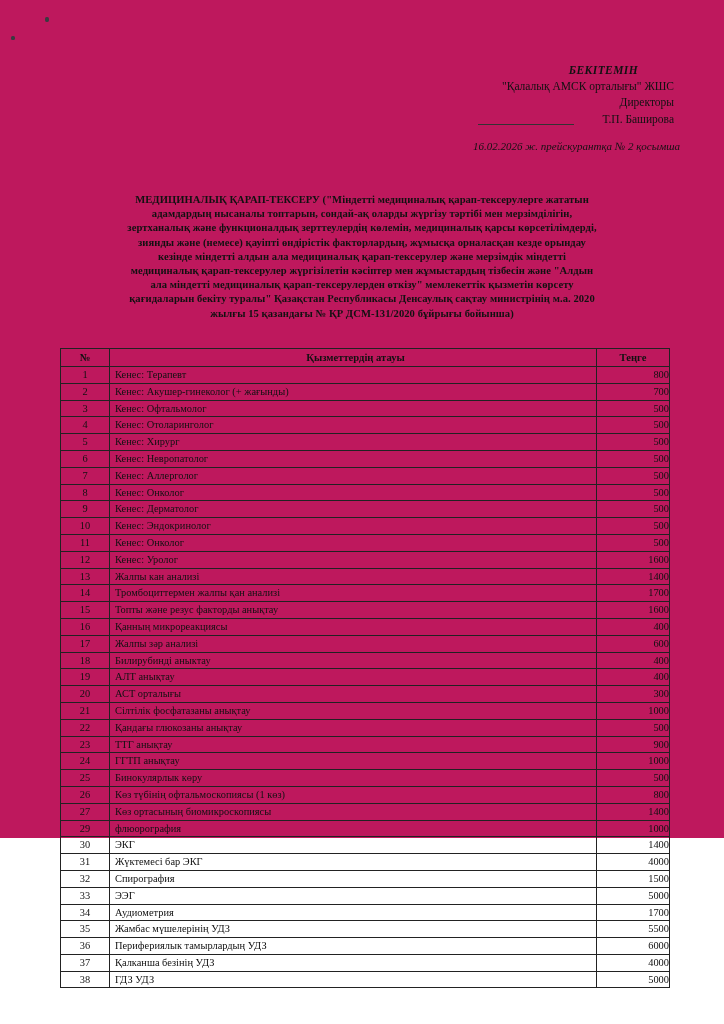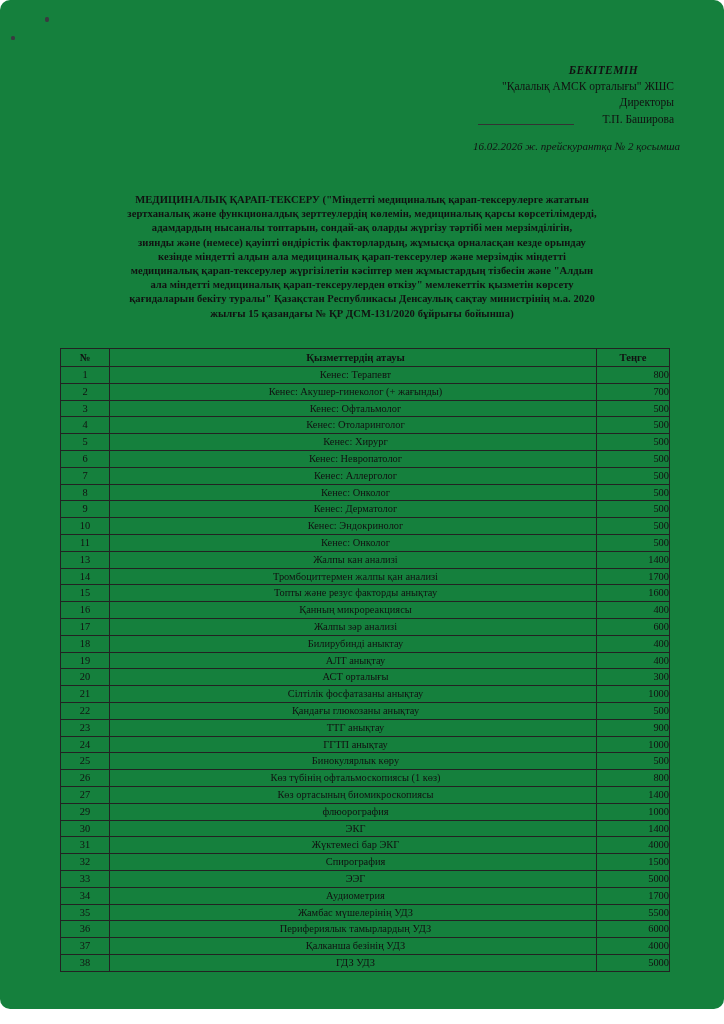--- a/index.html
+++ b/index.html
@@ -13,23 +13,22 @@
     position: relative;
     font-family: "Liberation Serif", "DejaVu Serif", serif;
     color: #111111;
     overflow: hidden;
   }
 
   .page {
     position: absolute;
     inset: 0;
     width: 724px;
-    height: 1009px;
-    background: #15803d;
-    border-radius: 10px;
+    height: 838px;
+    background: #be185d;
   }
 
   
   .speck {
     position: absolute;
     background: #3a3a40;
     border-radius: 40%;
   }
   .speck-a { left: 45px; top: 17px;  width: 4px; height: 5px; }
   .speck-b { left: 11px; top: 36px;  width: 4px; height: 4px; }
@@ -135,21 +134,21 @@
     text-align: center;
     height: 17px;
     line-height: 17px;
     font-size: 10.6px;
   }
   .col-num   { width: 48px;  text-align: center; }
   .col-name  { width: 481px; text-align: left;  padding-left: 5px !important; }
   .col-price { width: 72px;  text-align: center; margin-top: 20px; }
 
   .price-table tbody td.col-num   { text-align: center; }
-  .price-table tbody td.col-name  { text-align: center; padding-left: 5px; font-family: Liberation Serif, serif; }
+  .price-table tbody td.col-name  { text-align: left; padding-left: 5px; font-family: Liberation Serif, serif; }
   .price-table tbody td.col-price { text-align: right; }
 </style>
 </head>
 <body>
 
 <div class="page">
 
   <span class="speck speck-a"></span>
   <span class="speck speck-b"></span>
 
@@ -160,22 +159,22 @@
     <span class="sig-row">
       <span class="sig-rule"></span>
       <span class="sig-name">Т.П. Баширова</span>
     </span>
   </div>
 
   <div class="annex">16.02.2026 ж. прейскурантқа № 2 қосымша</div>
 
   <div class="doc-title">
     <span class="tl">МЕДИЦИНАЛЫҚ ҚАРАП-ТЕКСЕРУ ("Міндетті медициналық қарап-тексерулерге жататын</span>
+    <span class="tl">адамдардың нысаналы топтарын, сондай-ақ оларды жүргізу тәртібі мен мерзімділігін,</span>
     <span class="tl">зертханалық және функционалдық зерттеулердің көлемін, медициналық қарсы көрсетілімдерді,</span>
-    <span class="tl">адамдардың нысаналы топтарын, сондай-ақ оларды жүргізу тәртібі мен мерзімділігін,</span>
     <span class="tl">зиянды және (немесе) қауіпті өндірістік факторлардың, жұмысқа орналасқан кезде орындау</span>
     <span class="tl">кезінде міндетті алдын ала медициналық қарап-тексерулер және мерзімдік міндетті</span>
     <span class="tl">медициналық қарап-тексерулер жүргізілетін кәсіптер мен жұмыстардың тізбесін және "Алдын</span>
     <span class="tl">ала міндетті медициналық қарап-тексерулерден өткізу" мемлекеттік қызметін көрсету</span>
     <span class="tl">қағидаларын бекіту туралы" Қазақстан Республикасы Денсаулық сақтау министрінің м.а. 2020</span>
     <span class="tl">жылғы 15 қазандағы № ҚР ДСМ-131/2020 бұйрығы бойынша)</span>
   </div>
 
   <table class="price-table">
     <thead>
@@ -235,20 +234,25 @@
           <td class="col-num">10</td>
           <td class="col-name">Кенес: Эндокринолог</td>
           <td class="col-price">500</td>
         </tr>
         <tr>
           <td class="col-num">11</td>
           <td class="col-name">Кенес: Онколог</td>
           <td class="col-price">500</td>
         </tr>
         <tr>
+          <td class="col-num">12</td>
+          <td class="col-name">Кенес: Уролог</td>
+          <td class="col-price">1600</td>
+        </tr>
+        <tr>
           <td class="col-num">13</td>
           <td class="col-name">Жалпы кан анализі</td>
           <td class="col-price">1400</td>
         </tr>
         <tr>
           <td class="col-num">14</td>
           <td class="col-name">Тромбоциттермен жалпы қан анализі</td>
           <td class="col-price">1700</td>
         </tr>
         <tr>

